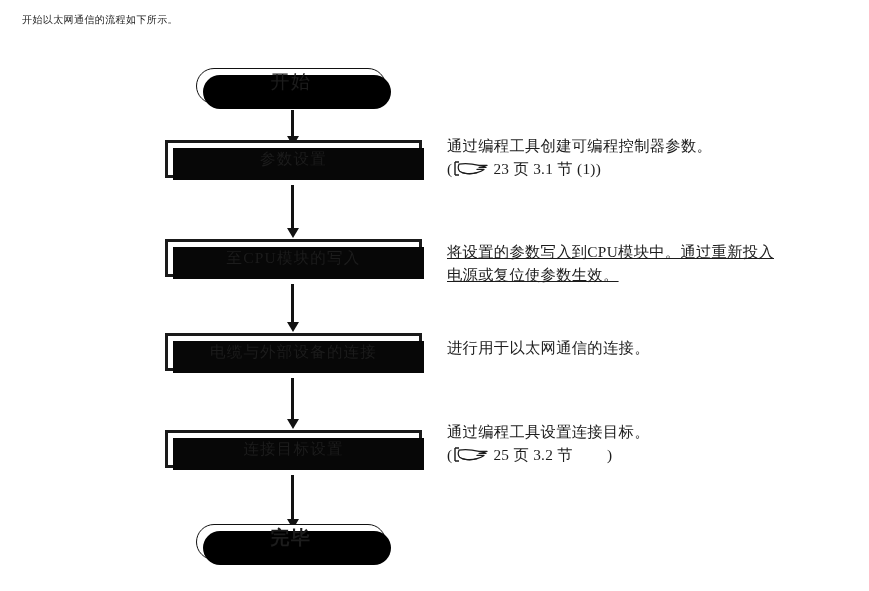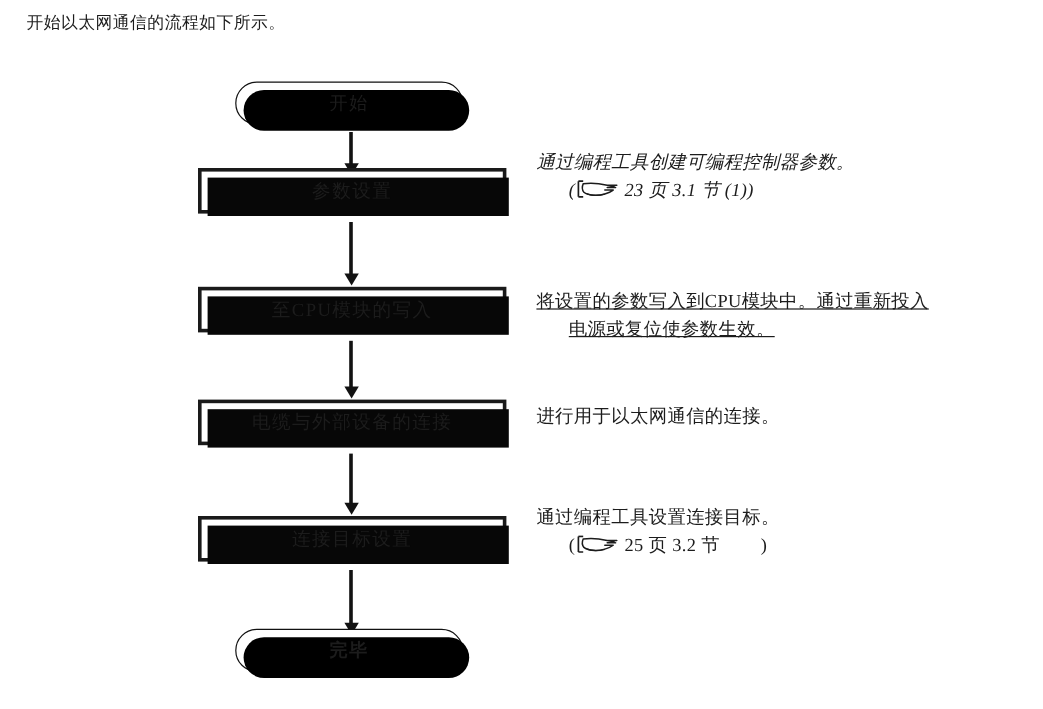--- a/index.html
+++ b/index.html
@@ -14,21 +14,21 @@
     font-family: "Liberation Serif", "DejaVu Serif", serif;
     color: #1a1a1a;
     overflow: hidden;
   }
 
   
   .intro {
     position: absolute;
     left: 22px;
     top: 10px;
-    font-size: 14px;
+    font-size: 10px;
     line-height: 20px;
     letter-spacing: 0.4px;
     color: #1c1c1c;
     white-space: nowrap;
   }
 
   
   .flow {
     position: absolute;
     left: 0;
@@ -38,23 +38,22 @@
   }
 
   
   .node-term {
     position: absolute;
     box-sizing: border-box;
     background: #ffffff;
     border: 1.6px solid #111111;
     border-radius: 999px;
     display: flex;
-    align-items: center;
     justify-content: center;
-    font-size: 15px;
+    font-size: 19px;
     letter-spacing: 1.5px;
     color: #1c1c1c;
     z-index: 2;
   }
   .node-term::after {
     content: "";
     position: absolute;
     left: 6px;
     top: 6px;
     width: 100%;
@@ -115,21 +114,20 @@
     left: 447px;
     font-size: 15.3px;
     line-height: 23px;
     letter-spacing: 0.3px;
     color: #1c1c1c;
     white-space: nowrap;
   }
   .desc .ref {
     display: block;
     white-space: nowrap;
-    margin-left: 27px;
   }
   .hand {
     display: inline-block;
     vertical-align: -3px;
     margin: 0 2px 0 1px;
   }
   .refgap { display: inline-block; width: 34px; }
 </style>
 </head>
 <body>
@@ -162,21 +160,21 @@
     <span>连接目标设置</span>
   </div>
   <div class="arrow" style="left:291px; top:475px; height:45px;"></div>
 
   <div class="node-term" style="left:196px; top:524px; width:190px; height:36px;font-weight:bold;">
     <span>完毕</span>
   </div>
 
 </div>
 
-<div class="desc" style="top:124px;font-style:italic;">
+<div class="desc" style="top:134px;">
   <span>通过编程工具创建可编程控制器参数。</span>
   <span class="ref">
     <span>(</span><span class="hand">
       <svg width="38" height="16" viewBox="0 0 38 16" aria-hidden="true">
         <path d="M2 1 L2 14 M2 1 L6 1 M2 14 L6 14" stroke="#1c1c1c" stroke-width="1.4" fill="none"></path>
         <path d="M6 3.2 C12 2.2 20 3.0 26 4.4 L34 4.4 M26 4.4 C30 4.9 32 5.6 33 6.3 L26 6.3
                  M6 3.2 C5 5.4 5 8.2 6.6 10.2 C10 13 18 13.4 24 11.6 C27.5 10.6 29.5 9.6 31 8.4 L24 8.4" stroke="#1c1c1c" stroke-width="1.25" fill="none" stroke-linejoin="round" stroke-linecap="round"></path>
         <path d="M9 11.6 C13 13 19 13.2 24 11.8" stroke="#1c1c1c" stroke-width="1.1" fill="none"></path>
       </svg>
     </span><span>23 页 3.1 节 (1)</span><span>)</span>

